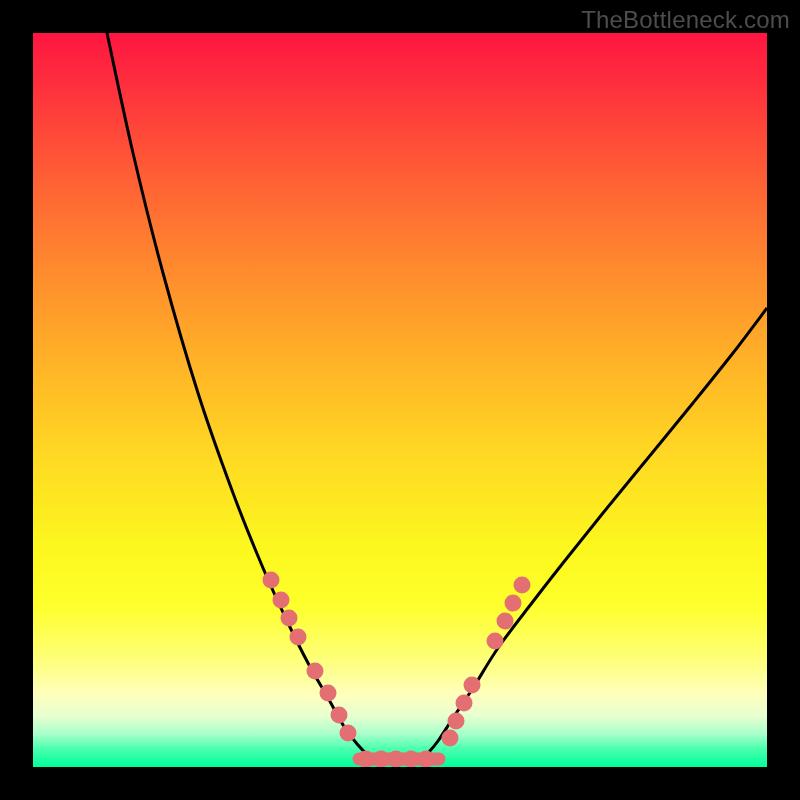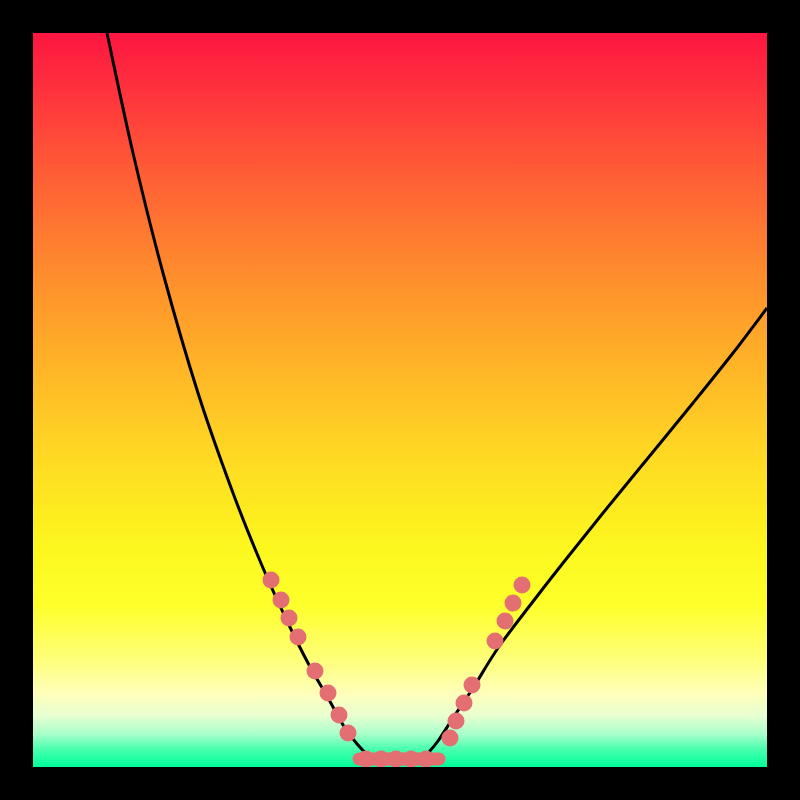--- a/index.html
+++ b/index.html
@@ -58,20 +58,21 @@
   }
   svg.curves {
     position: absolute;
     inset: 0;
   }
 </style>
 </head>
 <body>
 
 <div class="frame">
+  <div class="watermark">TheBottleneck.com</div>
 
   <div class="plot">
     <div class="gradient"></div>
 
     <svg class="curves" viewBox="0 0 734 734" preserveAspectRatio="none">
 
     <path d="M 326 726 L 406 726" stroke="#e36f73" stroke-width="13" stroke-linecap="round" fill="none"></path>
         <path d="M 74 0 C 78.33333333333333 20, 90.66666666666667 80, 100 120 C 109.33333333333333 160, 119.16666666666667 200, 130 240 C 140.83333333333334 280, 153.33333333333334 323.3333333333333, 165 360 C 176.66666666666666 396.6666666666667, 189.16666666666666 430.8333333333333, 200 460 C 210.83333333333334 489.1666666666667, 220.83333333333334 513.3333333333334, 230 535 C 239.16666666666666 556.6666666666666, 247.5 574.1666666666666, 255 590 C 262.5 605.8333333333334, 268.3333333333333 617.5, 275 630 C 281.6666666666667 642.5, 288.8333333333333 654.1666666666666, 295 665 C 301.1666666666667 675.8333333333334, 307 687.1666666666666, 312 695 C 317 702.8333333333334, 321.1666666666667 707.5, 325 712 C 328.8333333333333 716.5, 331.6666666666667 719.3333333333334, 335 722 C 338.3333333333333 724.6666666666666, 343.3333333333333 727, 345 728" stroke="#000000" stroke-width="3" fill="none"></path>
         <path d="M 734 275 C 728.3333333333334 282.5, 712.3333333333334 304.1666666666667, 700 320 C 687.6666666666666 335.8333333333333, 674.1666666666666 352.5, 660 370 C 645.8333333333334 387.5, 630 406.6666666666667, 615 425 C 600 443.3333333333333, 584.1666666666666 462.5, 570 480 C 555.8333333333334 497.5, 542.5 514.1666666666666, 530 530 C 517.5 545.8333333333334, 505.8333333333333 560.8333333333334, 495 575 C 484.1666666666667 589.1666666666666, 474.1666666666667 601.6666666666666, 465 615 C 455.8333333333333 628.3333333333334, 447.5 643.3333333333334, 440 655 C 432.5 666.6666666666666, 425.8333333333333 676.1666666666666, 420 685 C 414.1666666666667 693.8333333333334, 409.1666666666667 702.1666666666666, 405 708 C 400.8333333333333 713.8333333333334, 397.8333333333333 716.6666666666666, 395 720 C 392.1666666666667 723.3333333333334, 389.1666666666667 726.6666666666666, 388 728" stroke="#000000" stroke-width="3" fill="none"></path>
         <circle cx="238" cy="547" r="8.5" fill="#e36f73"></circle>

